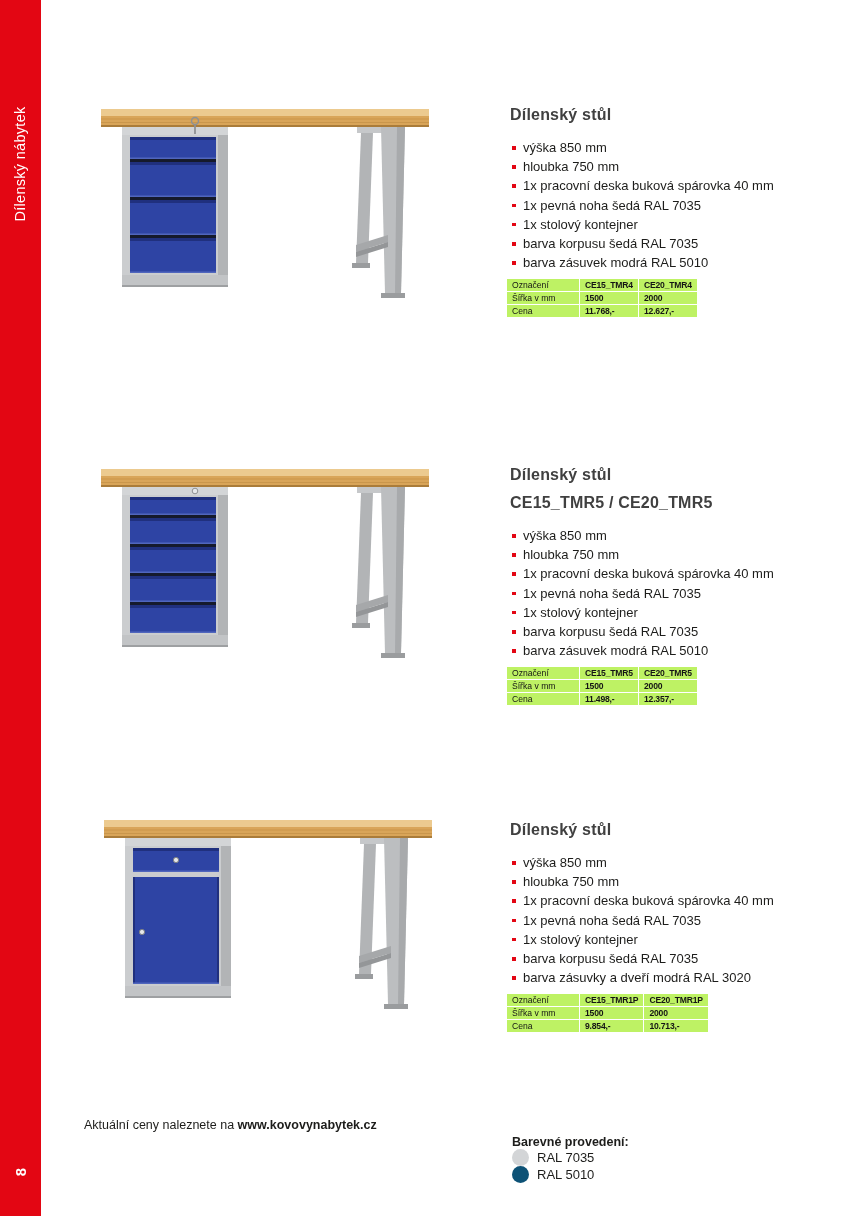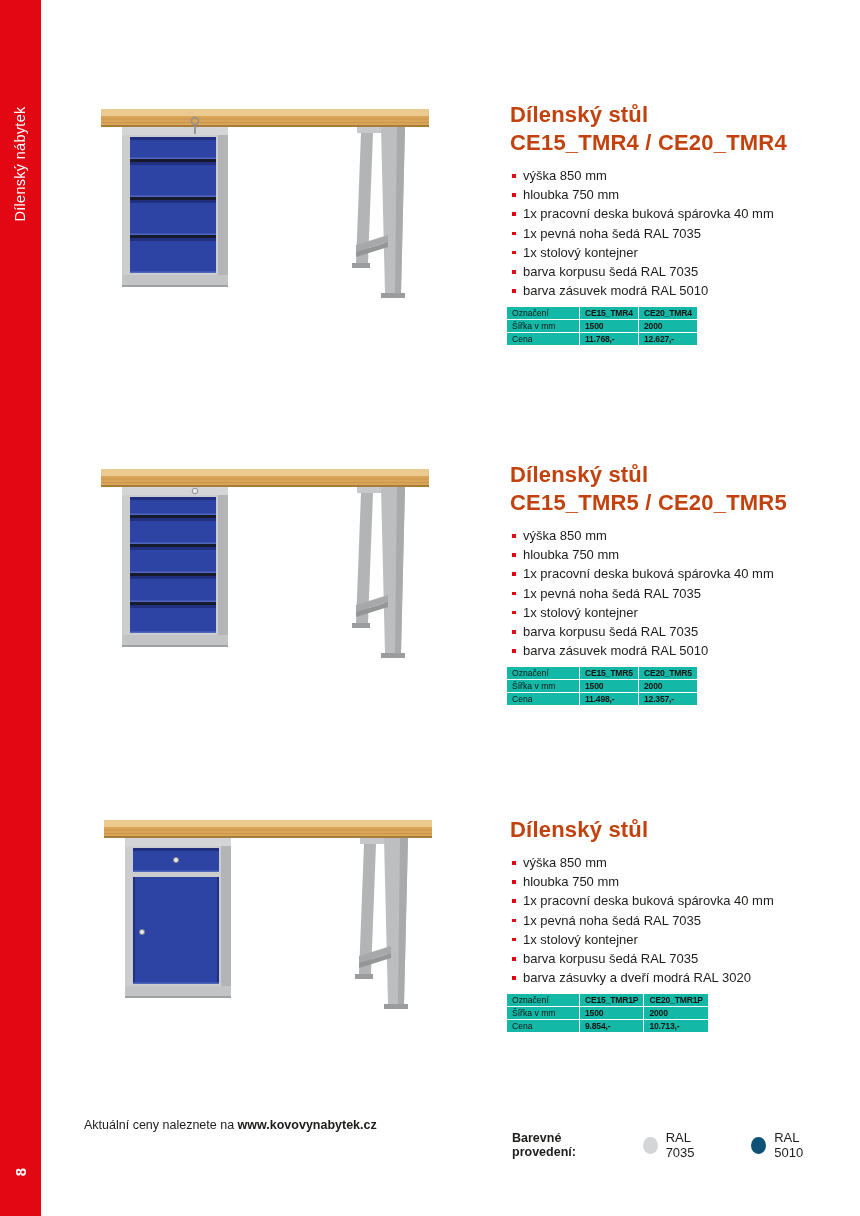--- a/index.html
+++ b/index.html
@@ -24,41 +24,41 @@
   .product-image { position:absolute; width:375px; height:290px; }
   .img-1 { left:75px;  top:95px;  }
   .img-2 { left:75px;  top:455px; }
   .img-3 { left:78px;  top:806px; }
 
   .product-info { position:absolute; left:510px; width:290px; }
   .info-1 { top:101px; }
   .info-2 { top:461px; }
   .info-3 { top:816px; }
 
-  .product-title { color:#c2410c; font-size:22px; font-weight:bold; line-height:28px; letter-spacing:.2px; }
+  .product-title { color:#404040; font-size:16px; font-weight:bold; line-height:28px; letter-spacing:.2px; }
   .spec-list { list-style:none; margin-top:9px; }
   .spec-list li {
     position:relative; padding-left:13px;
     font-size:13px; line-height:19.2px; color:#1d1d1b;
   }
   .spec-list li::before {
     content:""; position:absolute; left:2px; top:8px;
     width:3.5px; height:3.5px; background:#e30613;
   }
 
   .price-table { margin-top:6px; border-collapse:separate; border-spacing:1.6px; margin-left:-4px; }
   .price-table td {
-    background:#14b8a6; height:12px; padding:1px 5px;
+    background:#bef264; height:12px; padding:1px 5px;
     font-size:8.6px; color:#141414; white-space:nowrap;
   }
   .price-table td.lbl { width:72px; text-align:left; font-weight:normal; }
   .price-table td.val { width:58px; font-weight:bold; letter-spacing:-0.2px; }
 
   
-  .legend { position:absolute; left:512px; top:1135px; display:flex; align-items:center; height:20px; }
+  .legend { position:absolute; left:512px; top:1135px; display:flex; height:20px;flex-direction:column; }
   .legend-label { font-size:12.5px; font-weight:bold; color:#1d1d1b; margin-right:28px; }
   .swatch-group { display:flex; align-items:center; margin-right:36px; }
   .swatch { width:17px; height:17px; border-radius:50%; margin-right:8px; }
   .swatch-name { font-size:13px; color:#1d1d1b; }
 
   
   .footer { position:absolute; left:84px; top:1118px; font-size:12.5px; color:#1d1d1b; }
   .footer .url { font-weight:bold; }
 </style>
 </head>
@@ -210,21 +210,20 @@
         <polygon points="281,157 313,147 313,152 281,162" fill="#949698"></polygon>
         <rect x="277" y="168" width="18" height="5" fill="#9a9c9e"></rect>
         <rect x="306" y="198" width="24" height="5" fill="#9a9c9e"></rect>
       </g>
     </svg>
   </div>
 
   <div class="product-info info-1">
     <h2 class="product-title">
       <span>Dílenský stůl</span><br>
-      <span>CE15_TMR4 / CE20_TMR4</span>
     </h2>
     <ul class="spec-list">
       <li>výška 850 mm</li>
       <li>hloubka 750 mm</li>
       <li>1x pracovní deska buková spárovka 40 mm</li>
       <li>1x pevná noha šedá RAL 7035</li>
       <li>1x stolový kontejner</li>
       <li>barva korpusu šedá RAL 7035</li>
       <li>barva zásuvek modrá RAL 5010</li>
     </ul>

